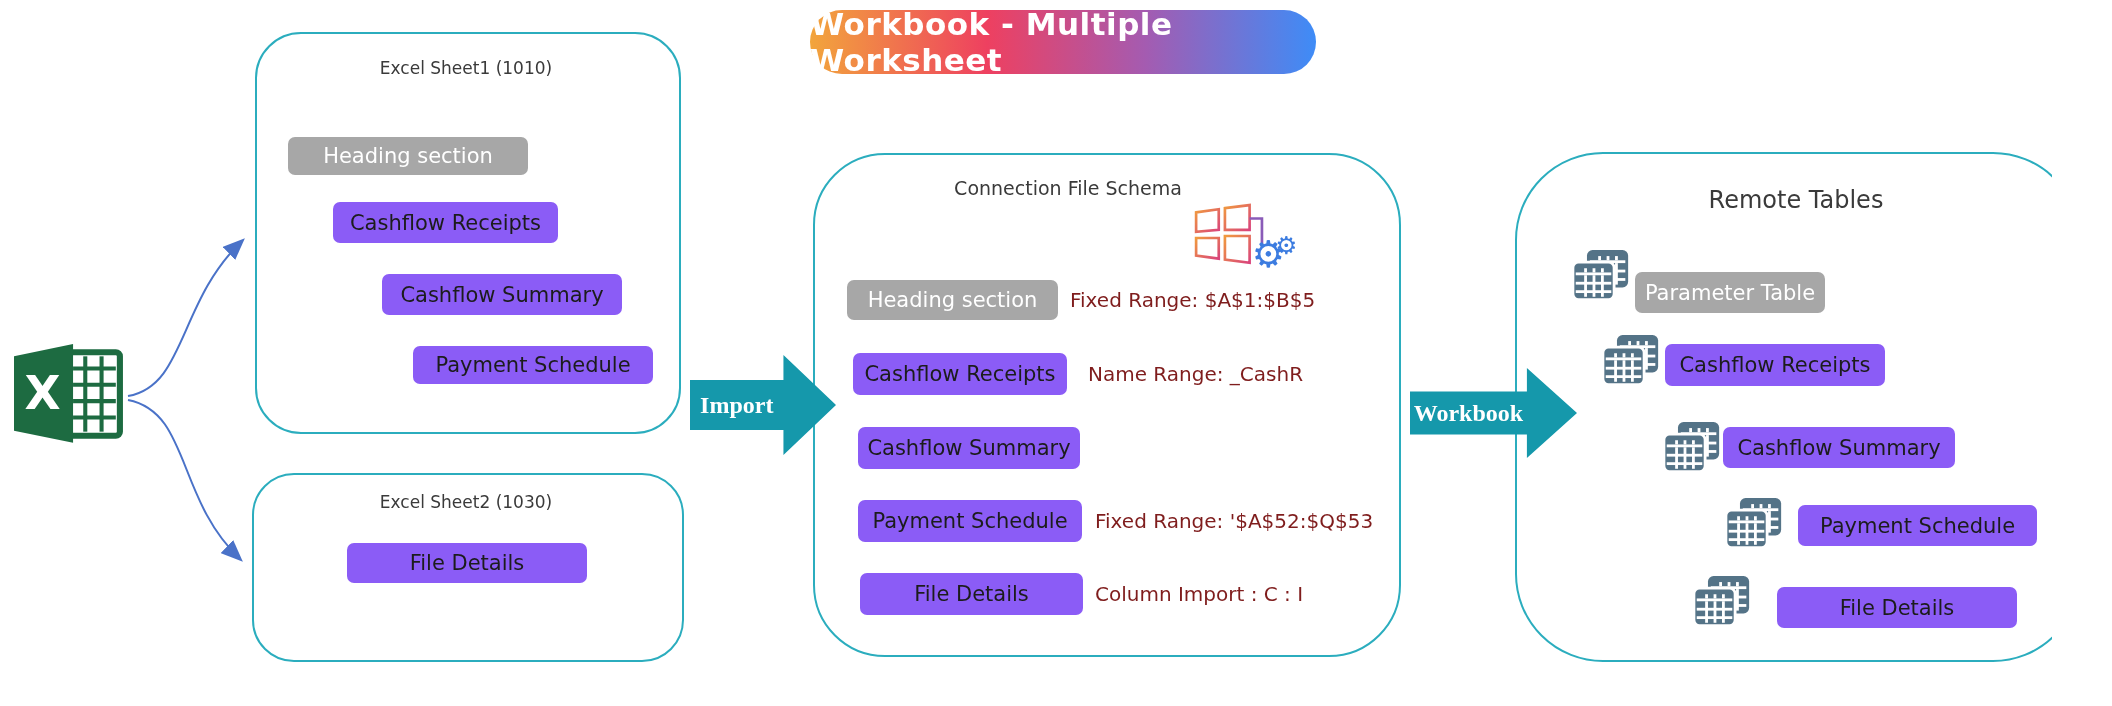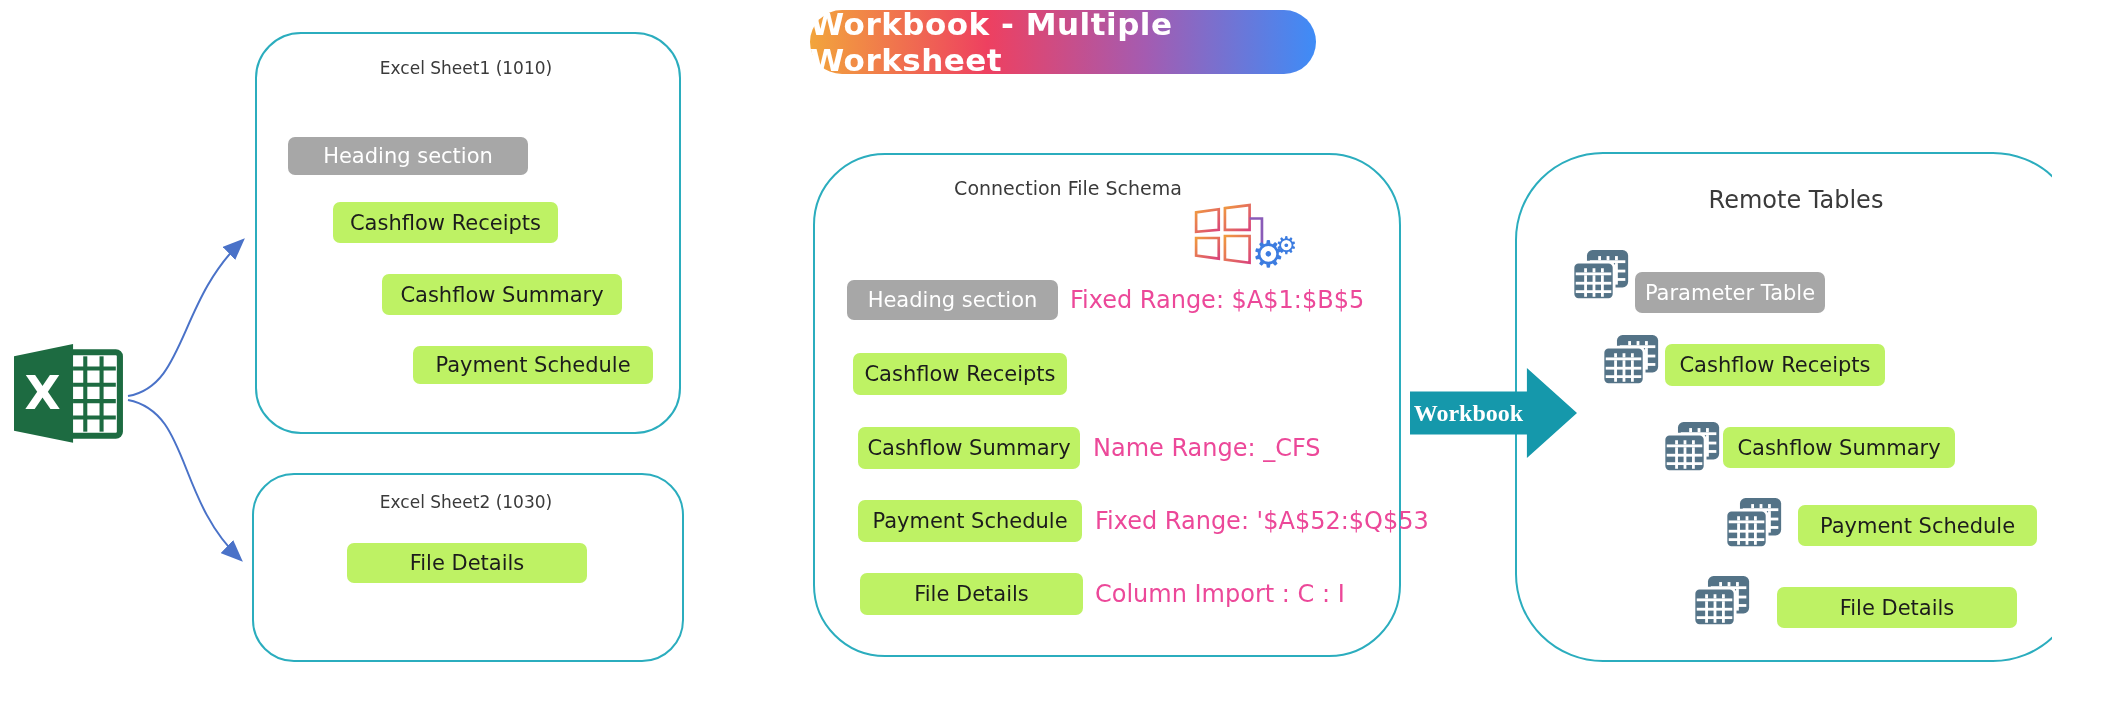--- a/index.html
+++ b/index.html
@@ -3,25 +3,25 @@
 <meta charset="utf-8">
 <style>
   html,body{margin:0;padding:0;background:#fff;}
   #canvas{
     position:relative;width:2052px;height:706px;background:#ffffff;
     font-family:"DejaVu Sans","Liberation Sans",sans-serif;overflow:hidden;text-decoration:underline;
   }
   .box{position:absolute;background:#fff;border:2px solid #2badbe;}
   .box-title{position:absolute;text-align:center;font-size:17px;color:#3a3a3a;white-space:nowrap;}
   .chip{
-    position:absolute;background:#bef264;border-radius:7px;color:#1c1c1c;
+    position:absolute;background:#8b5cf6;border-radius:7px;color:#1c1c1c;
     font-size:21px;display:flex;align-items:center;justify-content:center;white-space:nowrap;
   }
   .chip.gray{background:#a7a7a7;color:#ffffff;border-radius:7px;}
-  .range-text{position:absolute;color:#ec4899;font-size:24px;display:flex;align-items:center;white-space:nowrap;}
+  .range-text{position:absolute;color:#7f1d1d;font-size:20px;display:flex;align-items:center;white-space:nowrap;}
   .banner{
     position:absolute;left:810px;top:10px;width:506px;height:64px;border-radius:32px;
     background:linear-gradient(90deg,#f2a53c 0%,#ee4060 35%,#a55bb0 66%,#3e8cf7 100%);
     display:flex;align-items:center;justify-content:center;
     color:#fff;font-size:31px;font-weight:bold;letter-spacing:.5px;
   }
   .block-arrow{position:absolute;background:#1598ab;}
   .block-arrow .arrow-label{
     position:absolute;left:0;top:0;bottom:0;display:flex;align-items:center;justify-content:center;
     color:#fff;font-family:"Liberation Serif","DejaVu Serif",serif;font-weight:bold;font-size:24px;
@@ -134,23 +134,23 @@
     </g>
     <path d="M56 17 L68 17 L68 44" fill="none" stroke="#8a5bb8" stroke-width="2.6"></path>
     <text x="58" y="64" font-size="36" fill="#3c7ce0" font-family="DejaVu Sans, sans-serif">⚙</text>
     <text x="81" y="52" font-size="24" fill="#3c7ce0" font-family="DejaVu Sans, sans-serif">⚙</text>
   </svg>
 
   <div class="chip gray" style="left:847px;top:280px;width:211px;height:40px">Heading section</div>
   <div class="range-text" style="left:1070px;top:280px;height:40px">Fixed Range: $A$1:$B$5</div>
 
   <div class="chip" style="left:853px;top:353px;width:214px;height:42px">Cashflow Receipts</div>
+  <div class="range-text" style="left:1088px;top:353px;height:42px">Name Range: _CashR</div>
 
   <div class="chip" style="left:858px;top:427px;width:222px;height:42px">Cashflow Summary</div>
-  <div class="range-text" style="left:1093px;top:427px;height:42px">Name Range: _CFS</div>
 
   <div class="chip" style="left:858px;top:500px;width:224px;height:42px">Payment Schedule</div>
   <div class="range-text" style="left:1095px;top:500px;height:42px">Fixed Range: '$A$52:$Q$53</div>
 
   <div class="chip" style="left:860px;top:573px;width:223px;height:42px">File Details</div>
   <div class="range-text" style="left:1095px;top:573px;height:42px">Column Import : C : I</div>
 
   <div class="box" style="left:1515px;top:152px;width:562px;height:506px;border-radius:88px"></div>
   <div class="box-title" style="left:1515px;top:186px;width:562px;font-size:24px">Remote Tables</div>
 
@@ -172,17 +172,20 @@
   <svg class="tbl-icon" style="left:1725px;top:496px" width="58" height="62">
       <use href="#tbl-sym"></use>
     </svg>
   <div class="chip" style="left:1798px;top:505px;width:239px;height:41px">Payment Schedule</div>
 
   <svg class="tbl-icon" style="left:1693px;top:574px" width="58" height="62">
       <use href="#tbl-sym"></use>
     </svg>
   <div class="chip" style="left:1777px;top:587px;width:240px;height:41px">File Details</div>
 
+  <div class="block-arrow" id="import-arrow">
+    <span class="arrow-label">Import</span>
+  </div>
   <div class="block-arrow" id="transform-arrow">
     <span class="arrow-label">Workbook</span>
   </div>
 
 </div>
 
 </body></html>

